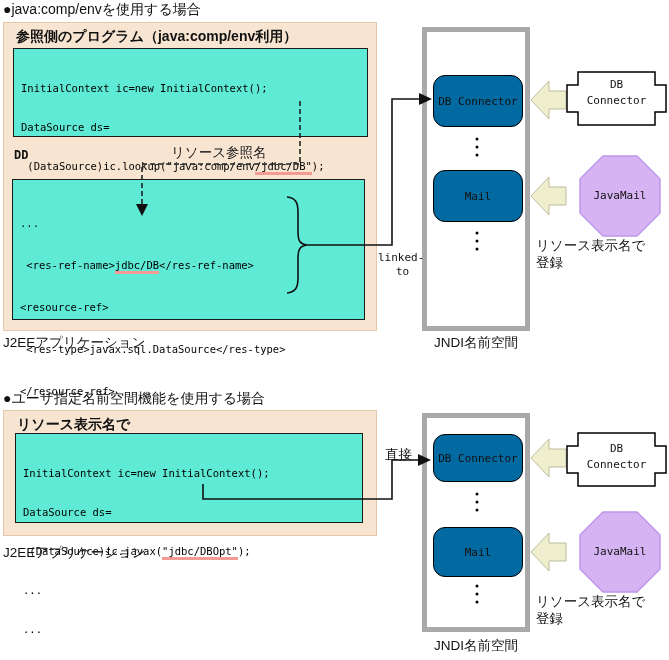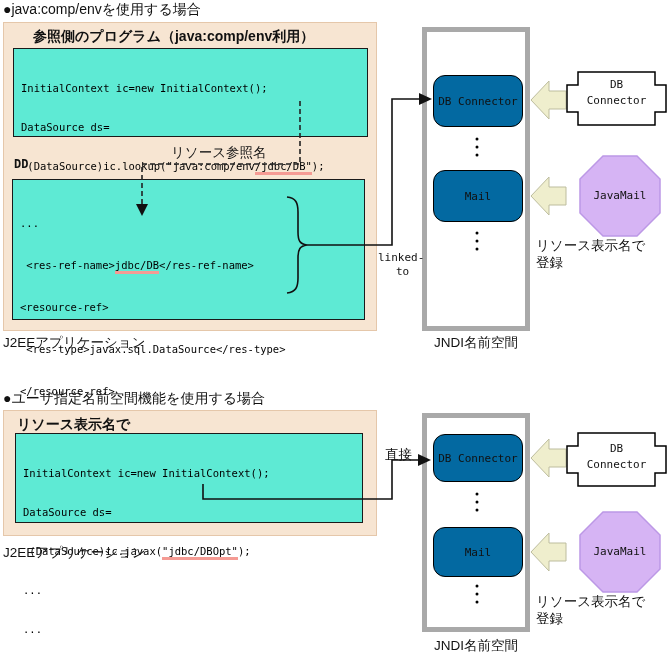--- a/index.html
+++ b/index.html
@@ -124,23 +124,23 @@
     </g>
 
     <polygon class="beige" points="531,458 549,439 549,449 566,449 566,467 549,467 549,477"></polygon>
     <polygon class="beige" points="531,552 549,533 549,543 566,543 566,561 549,561 549,571"></polygon>
 
     <path class="compshape" d="M578,433 H655 V446 H666 V473 H655 V486 H578 V473 H567 V446 H578 Z"></path>
     <polygon class="oct" points="603,512 637,512 660,535 660,569 637,592 603,592 580,569 580,535"></polygon>
   </svg>
 
   <div class="abs heading" style="left:3px;top:1px;">●java:comp/envを使用する場合</div>
-  <div class="abs boxtitle" style="left:33px;top:28px;">参照側のプログラム（java:comp/env利用）</div>
+  <div class="abs boxtitle" style="left:16px;top:28px;">参照側のプログラム（java:comp/env利用）</div>
   <div class="abs label" style="left:171px;top:144px;">リソース参照名</div>
-  <div class="abs monolabel" style="left:14px;top:157px;font-size:12px;font-weight:bold;">DD</div>
+  <div class="abs monolabel" style="left:14px;top:148px;font-size:12px;font-weight:bold;">DD</div>
   <div class="abs label" style="left:3px;top:334px;">J2EEアプリケーション</div>
   <div class="abs monolabel" style="left:378px;top:251px;">linked-</div>
   <div class="abs monolabel" style="left:396px;top:265px;">to</div>
   <div class="abs label" style="left:434px;top:334px;">JNDI名前空間</div>
   <div class="abs monolabel ctr" style="left:567px;top:77px;width:99px;line-height:16px;">
     <div>DB</div>
     <div>Connector</div>
   </div>
   <div class="abs monolabel ctr" style="left:580px;top:189px;width:80px;">JavaMail</div>
   <div class="abs label" style="left:536px;top:237px;line-height:17px;">

